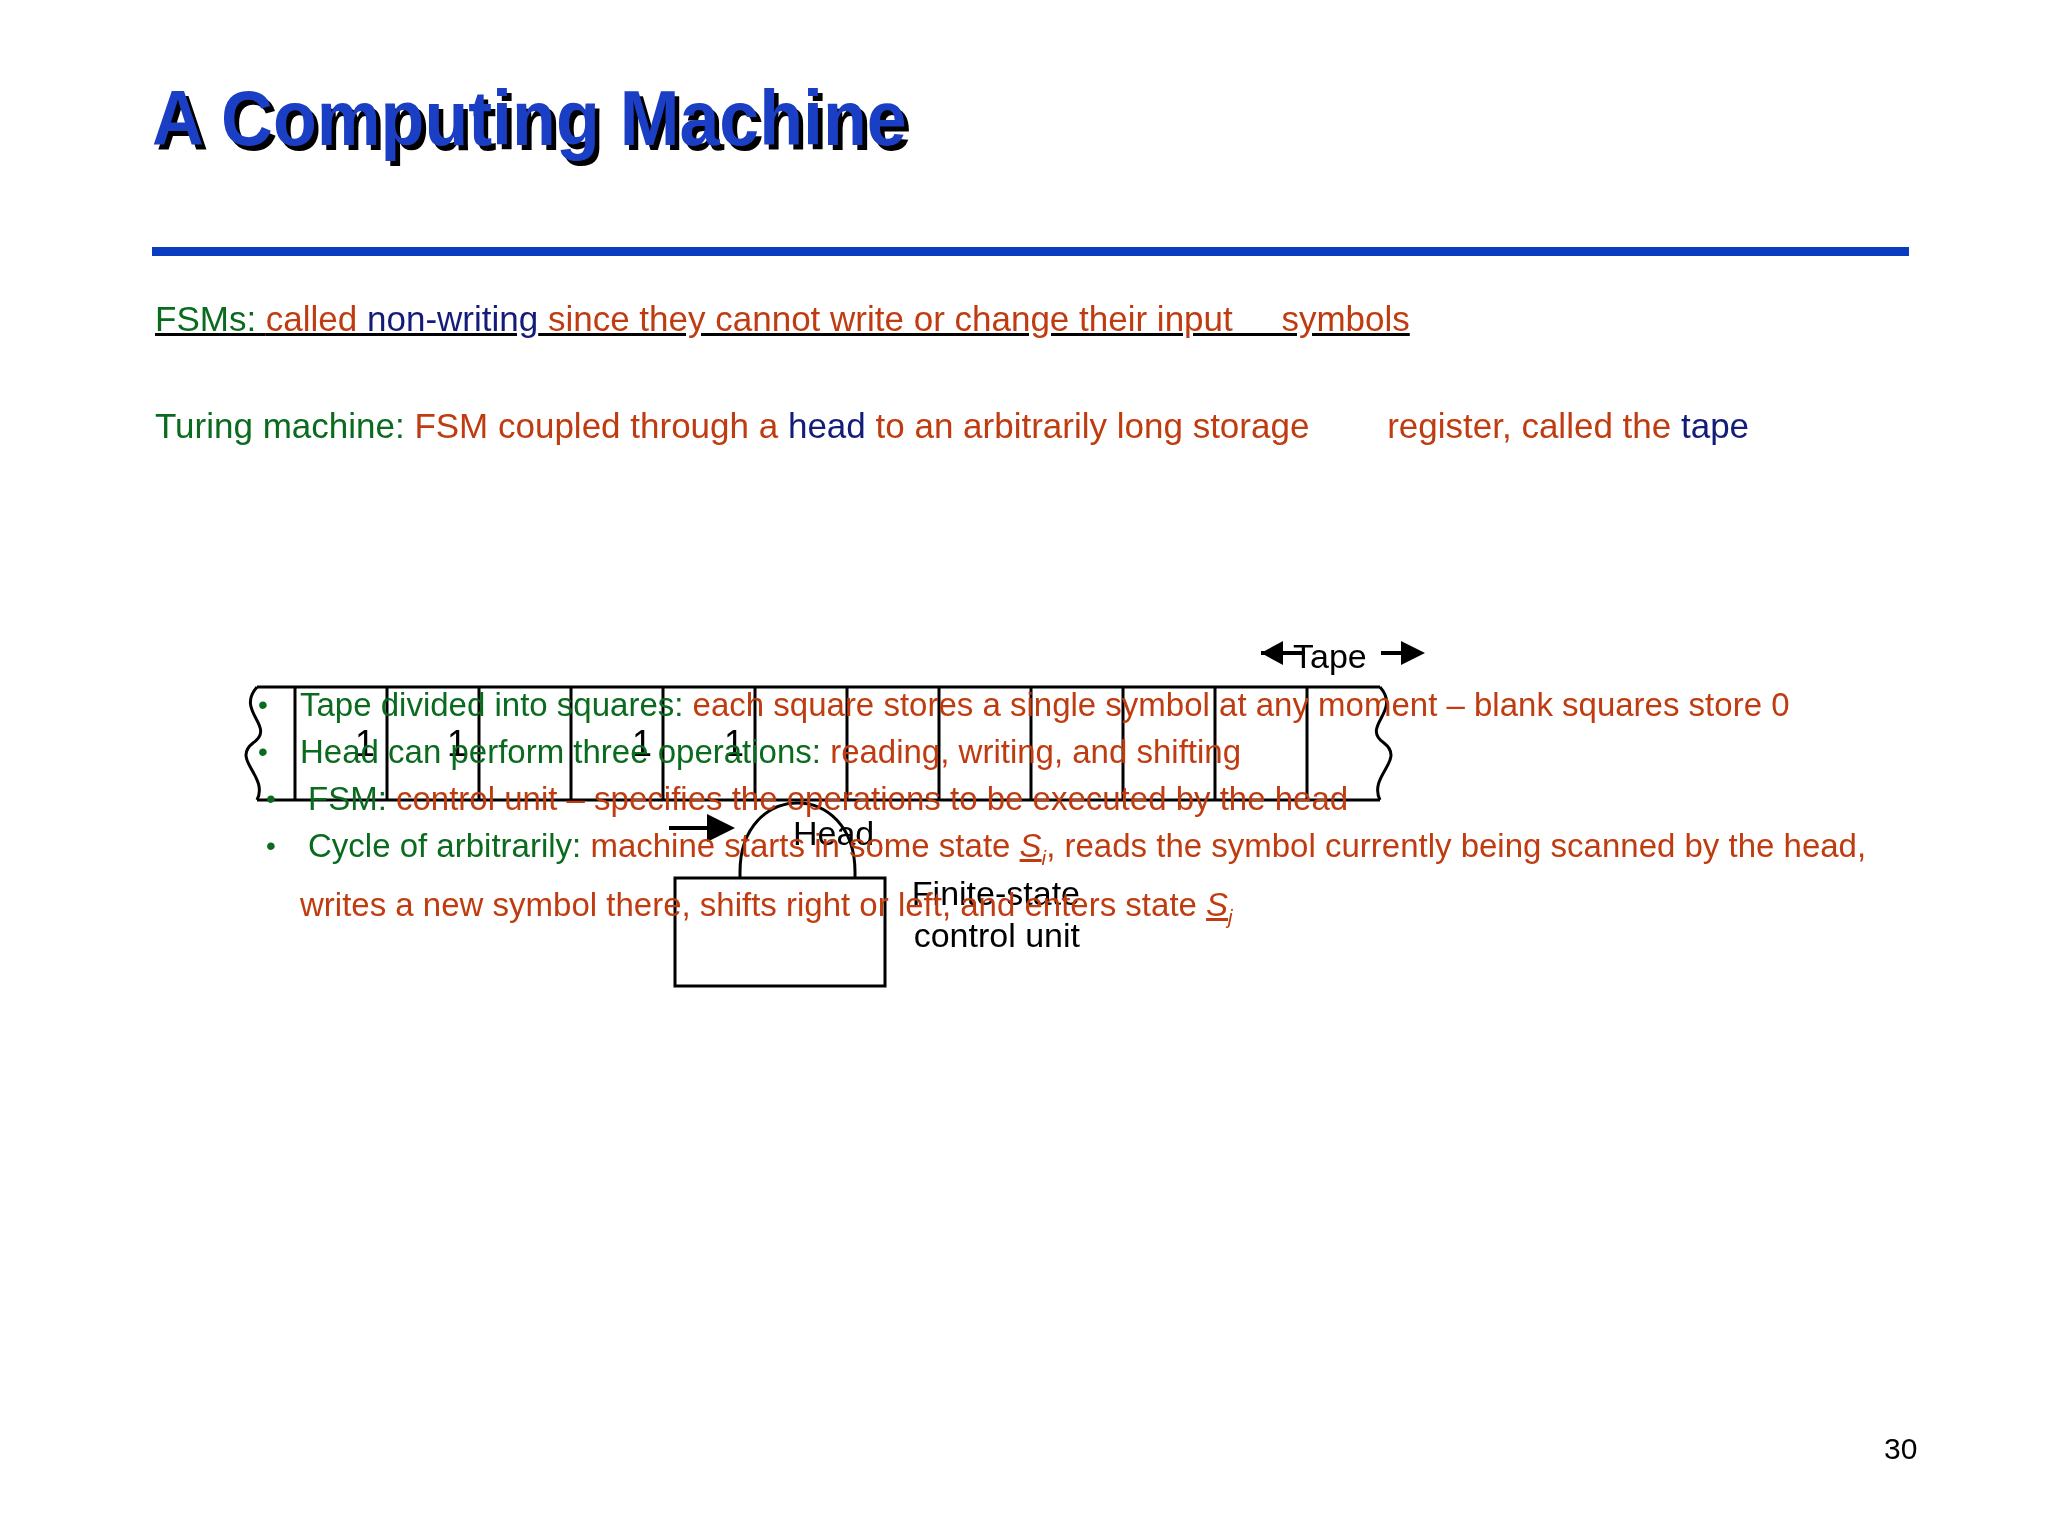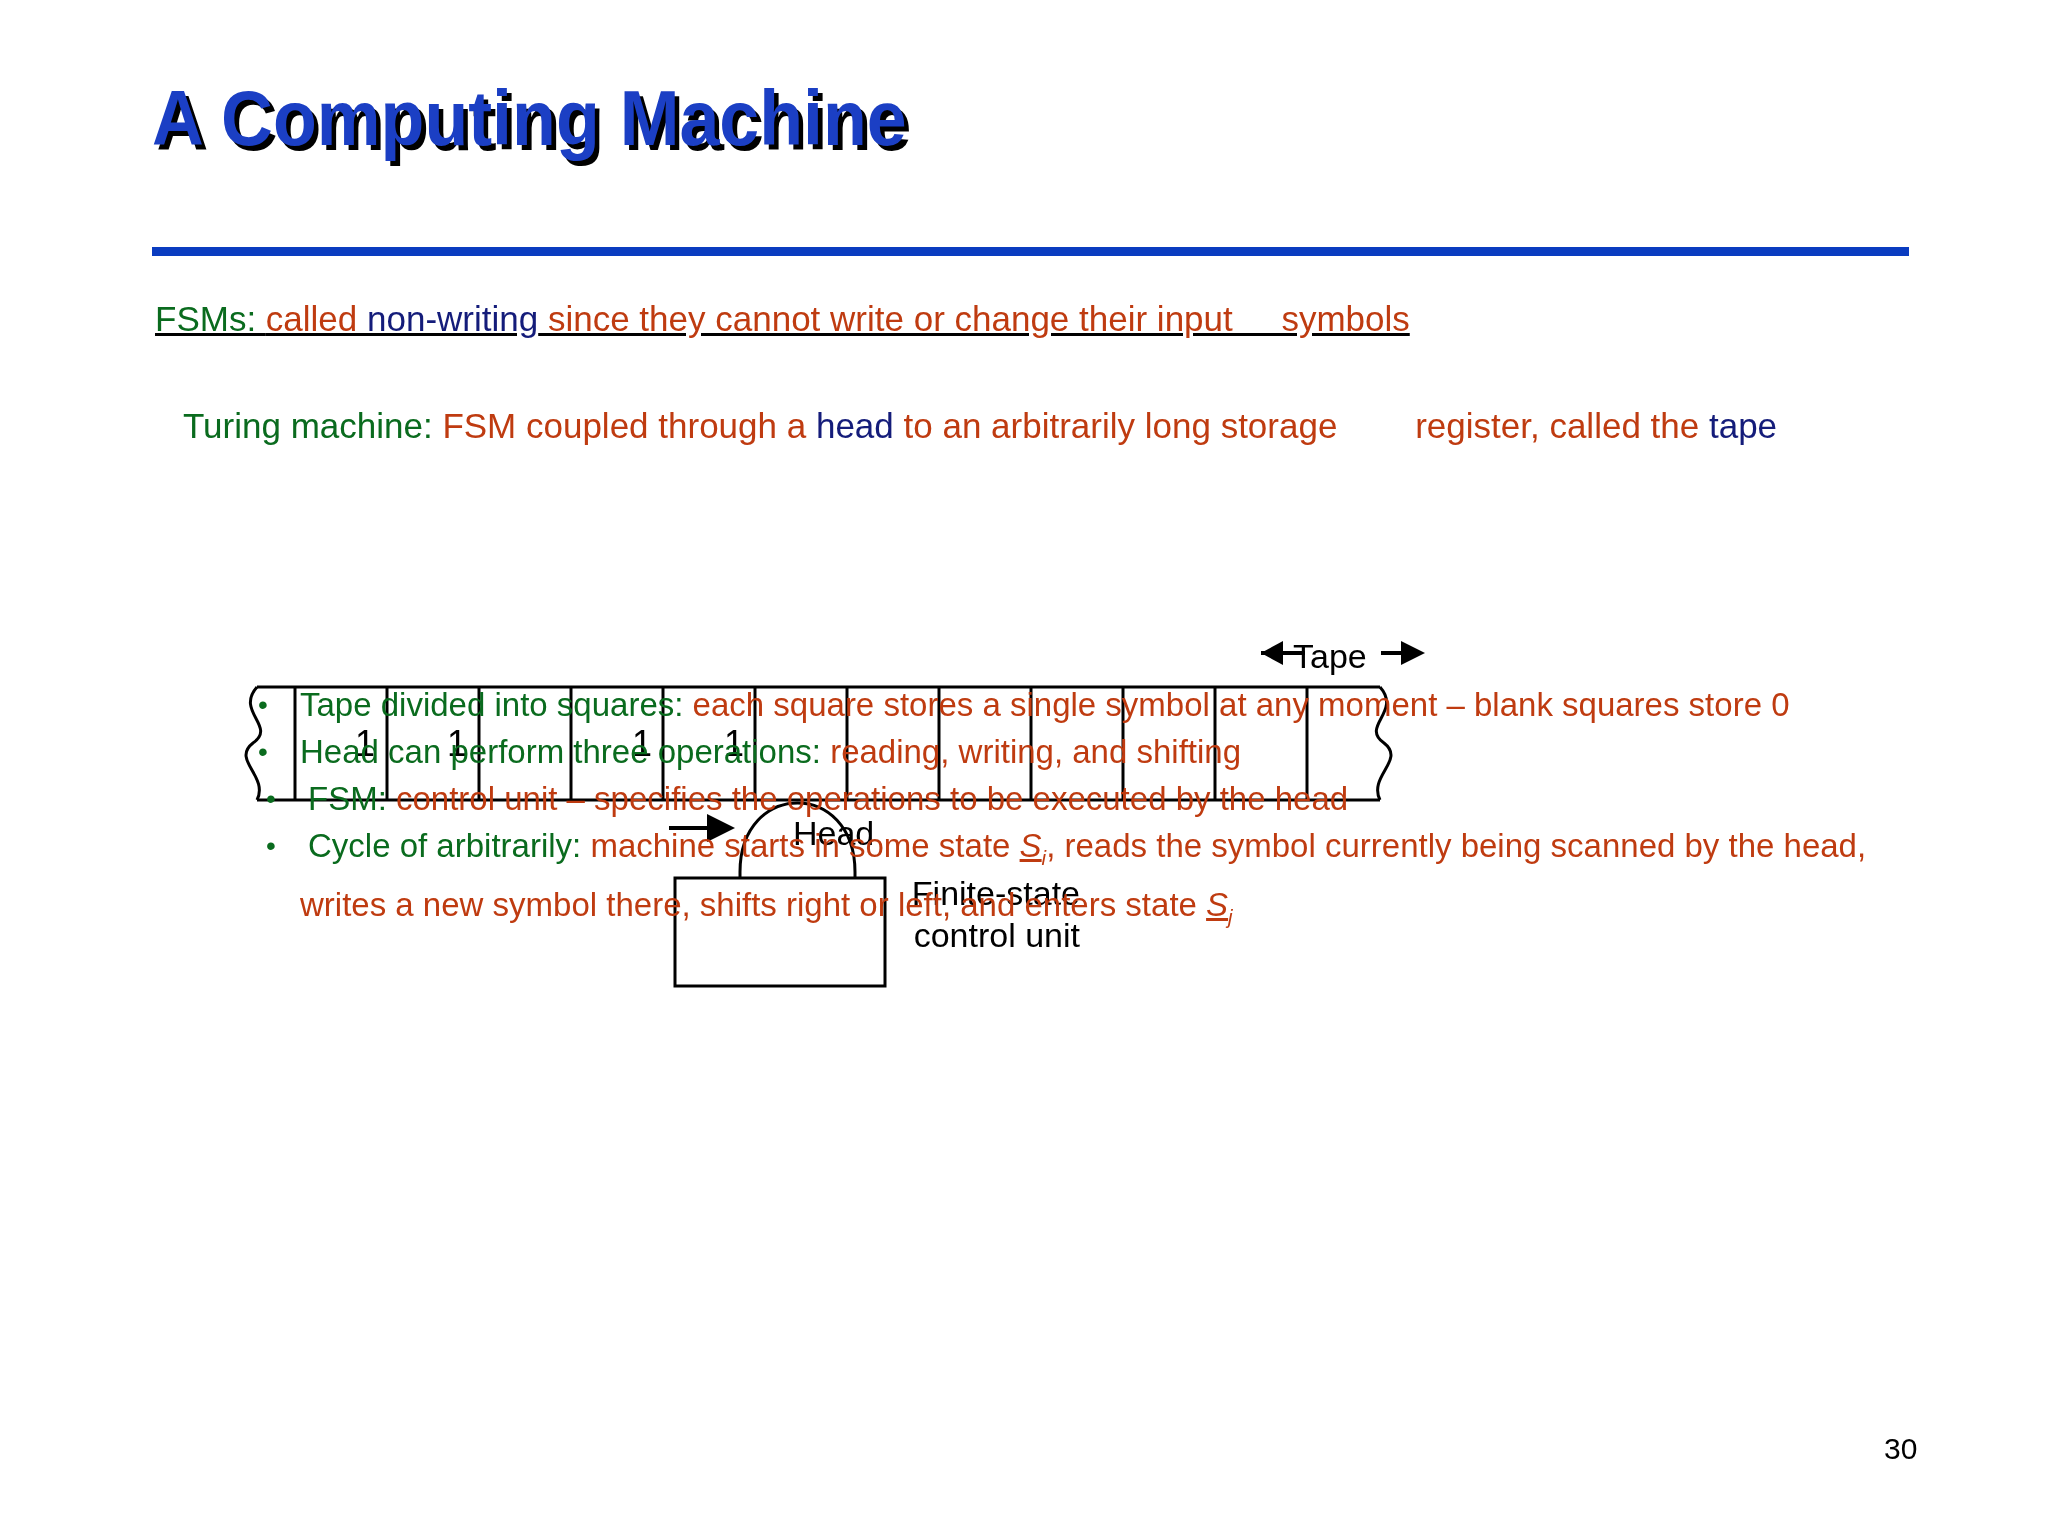--- a/index.html
+++ b/index.html
@@ -42,21 +42,21 @@
 
   
   .body-line {
     position: absolute;
     font-size: 35px;
     line-height: 44px;
     white-space: pre;
     font-family: "Liberation Sans", sans-serif;
   }
   #line-fsms { left: 155px; top: 297px; text-decoration: underline; }
-  #line-turing { left: 155px; top: 404px; margin-left: 28px; }
+  #line-turing { left: 155px; top: 404px; }
 
   .t-green { color: #0A6B1E; }
   .t-red   { color: #BF3B10; }
   .t-navy  { color: #141C7A; }
 
   
   #bullet-block {
     position: absolute;
     left: 258px;
     top: 683px;

